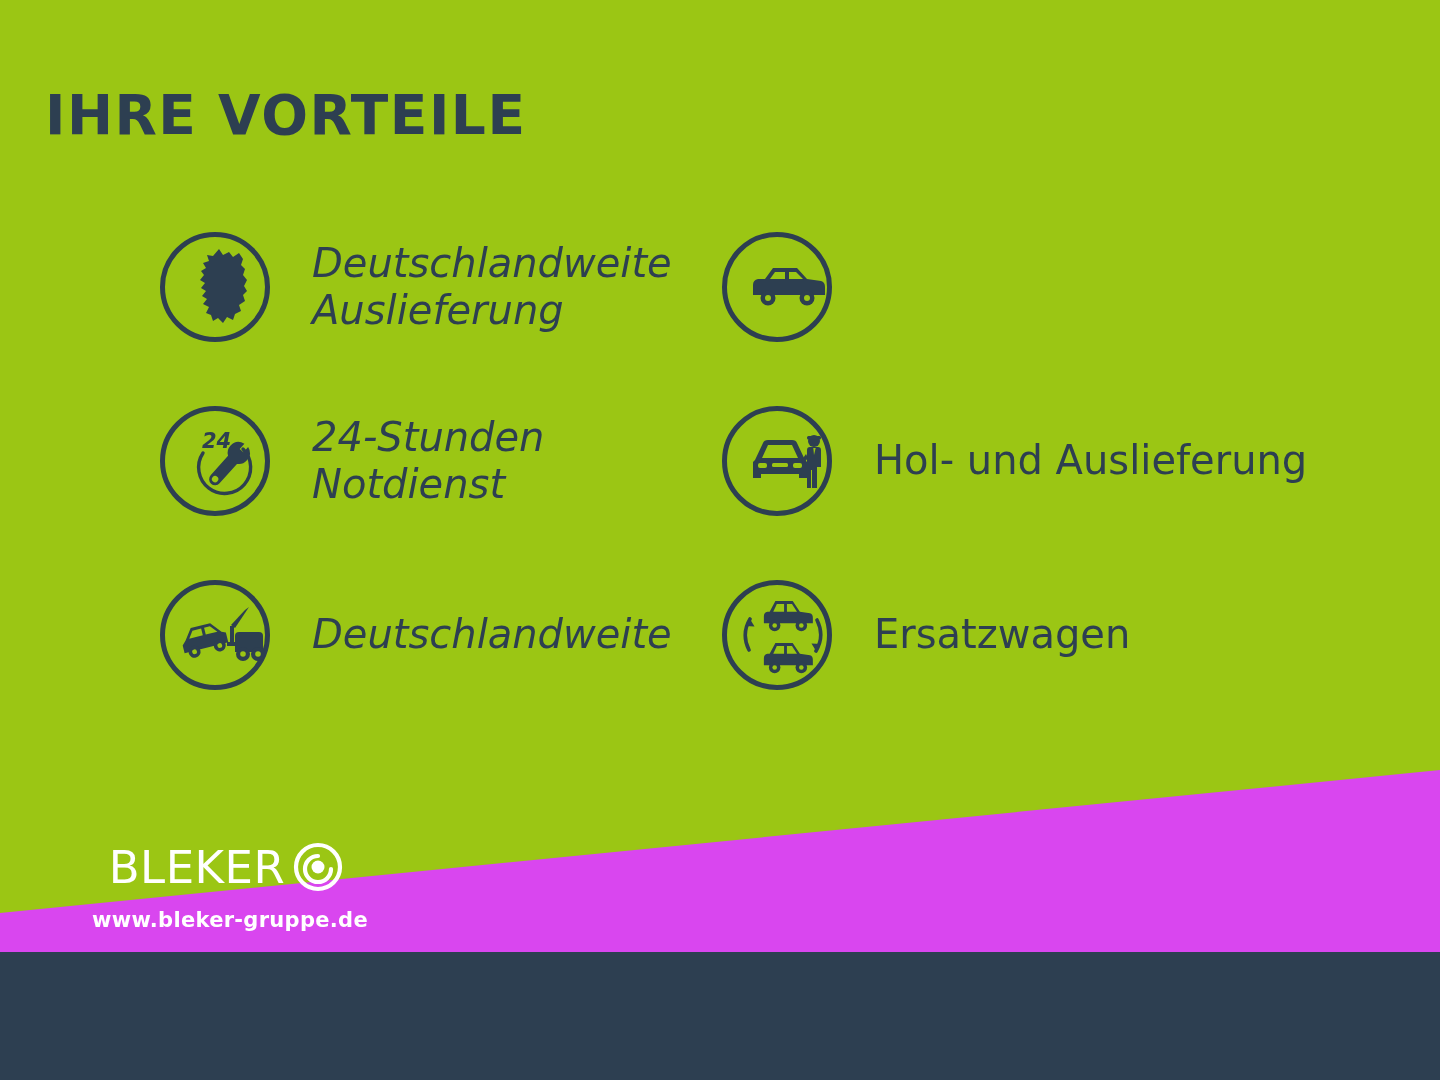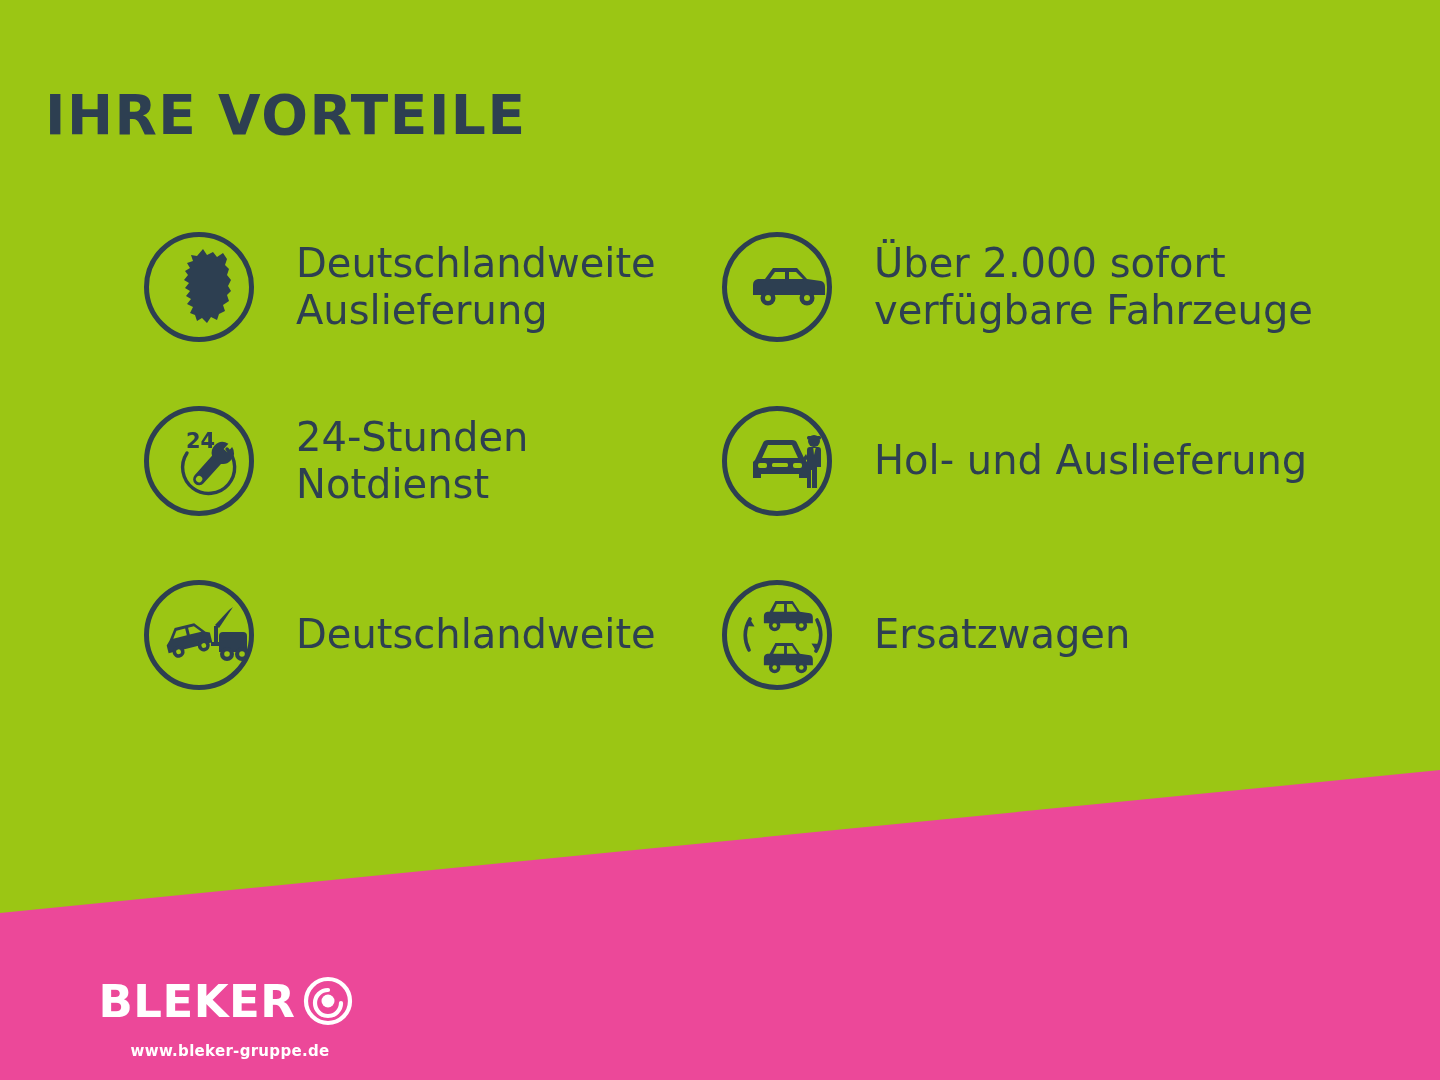--- a/index.html
+++ b/index.html
@@ -11,22 +11,22 @@
     width: 1440px;
     height: 1080px;
     overflow: hidden;
     font-family: "DejaVu Sans", "Liberation Sans", sans-serif;
     background: #2d3f51;
   }
 
   #slide {
     position: relative;
     width: 1440px;
-    height: 1080px;
-    background: #ec4899;
+    height: 952px;
+    background: #d946ef;
     overflow: hidden;
   }
 
   
   #green-panel {
     position: absolute;
     left: 0;
     top: 0;
     width: 1440px;
     height: 1080px;
@@ -59,21 +59,21 @@
     position: relative;
     height: 174px;
   }
   .benefit {
     position: absolute;
     display: flex;
     align-items: center;
     top: 0;
     height: 130px;
   }
-  .benefit.col-left  { left: 144px; }
+  .benefit.col-left  { left: 160px; font-style: italic; }
   .benefit.col-right { left: 722px; }
 
   .icon-badge {
     flex: 0 0 auto;
     width: 110px;
     height: 110px;
     border: 5px solid #2d3f51;
     border-radius: 50%;
     box-sizing: border-box;
     display: flex;
@@ -99,32 +99,32 @@
     left: 30px;
     bottom: 20px;
     width: 400px;
   }
   #logo-wordmark {
     display: flex;
     align-items: center;
     justify-content: center;
     color: #ffffff;
     font-size: 45px;
-    font-weight: 700;
+    font-weight: 400;
     letter-spacing: 0.5px;
     line-height: 1;
   }
   #logo-mark {
     margin: 0 2px 0 2px;
     display: block;
   }
   #logo-url {
     text-align: center;
     color: #ffffff;
-    font-size: 15px;
+    font-size: 21px;
     font-weight: 700;
     letter-spacing: 0.3px;
     margin-top: 10px;
   }
 </style>
 </head>
 <body>
 
 <div id="slide">
 
@@ -154,22 +154,20 @@
           <svg width="78" height="48" viewBox="0 0 78 48" aria-hidden="true">
             <path fill="#2d3f51" d="M16 16 L24 5 L48 5 L58 16 L72 18 Q76 19 76 24 L76 32 L4 32 L4 22 Q4 17 9 16 Z"></path>
             <path fill="#9bc614" d="M26 9 L36 9 L36 16 L21 16 Z"></path>
             <path fill="#9bc614" d="M40 9 L47 9 L54 16 L40 16 Z"></path>
             <circle cx="19" cy="35" r="7.5" fill="#2d3f51"></circle>
             <circle cx="19" cy="35" r="3" fill="#9bc614"></circle>
             <circle cx="58" cy="35" r="7.5" fill="#2d3f51"></circle>
             <circle cx="58" cy="35" r="3" fill="#9bc614"></circle>
           </svg>
         </div>
-        <div class="benefit-label">Über 2.000 sofort
-verfügbare Fahrzeuge</div>
       </div>
 
     </div>
 
     <div class="benefit-row">
 
       <div class="benefit col-left">
         <div class="icon-badge">
           <svg width="80" height="80" viewBox="0 0 80 80" aria-hidden="true">
             <text x="17" y="27" font-family="DejaVu Sans, Liberation Sans, sans-serif" font-size="21" font-weight="700" fill="#2d3f51">24</text>

